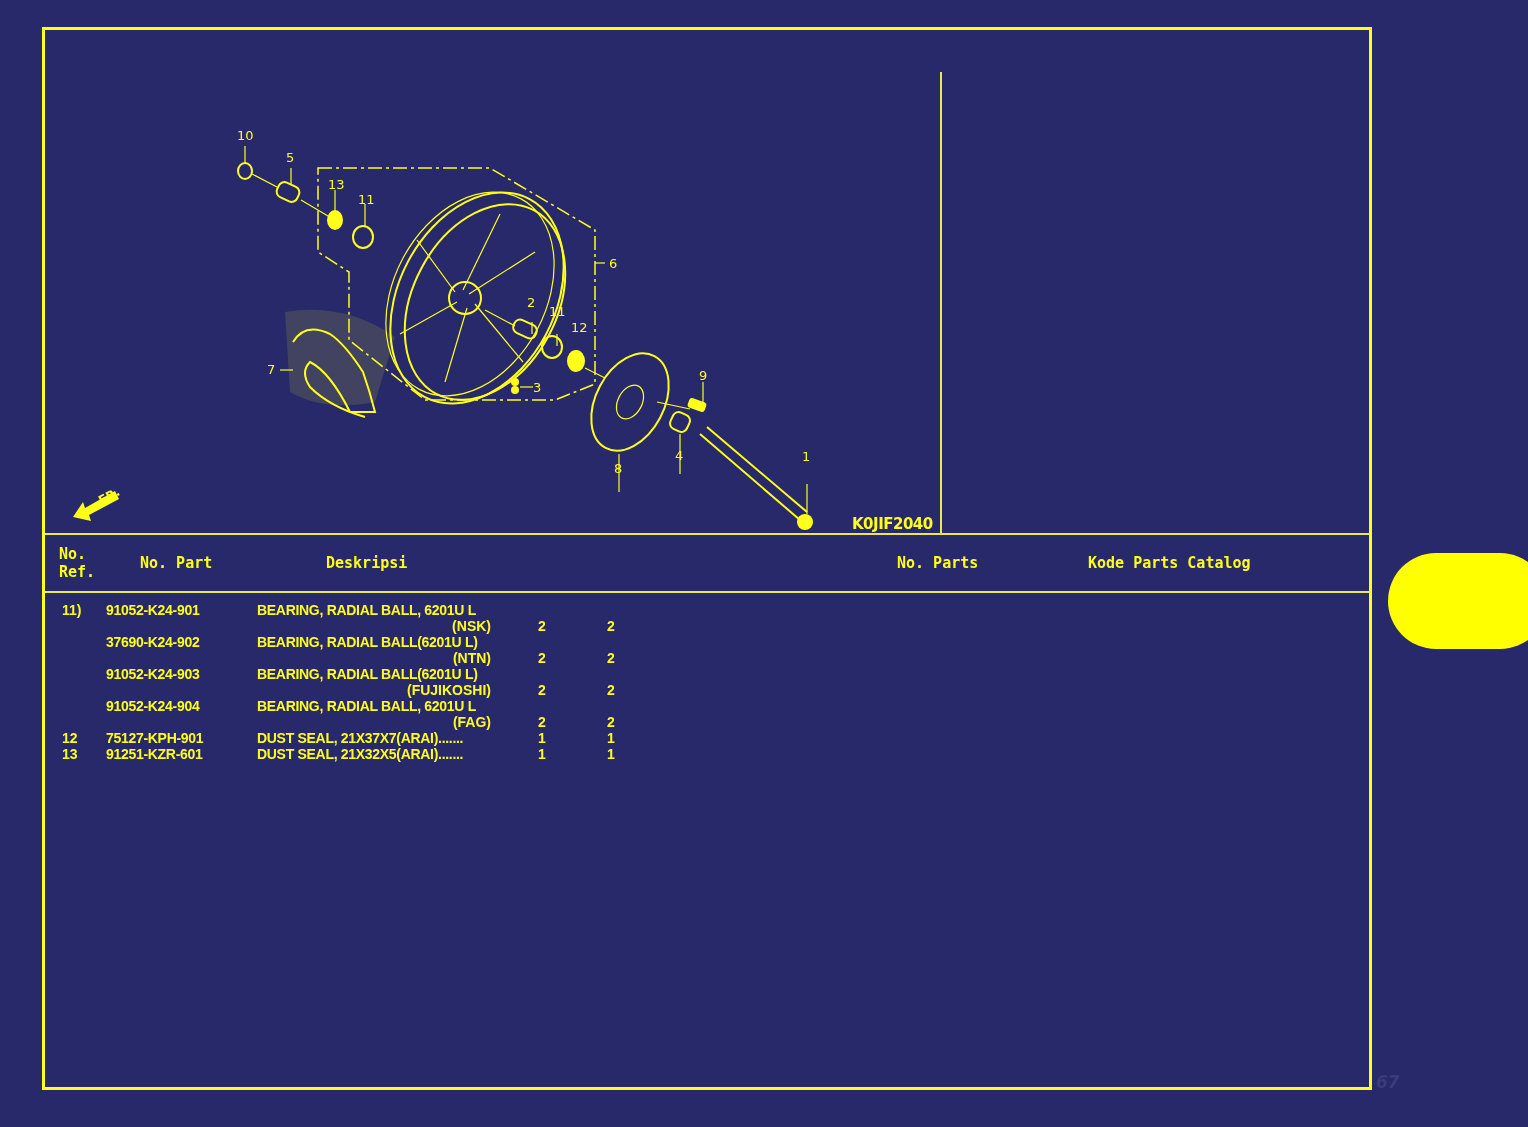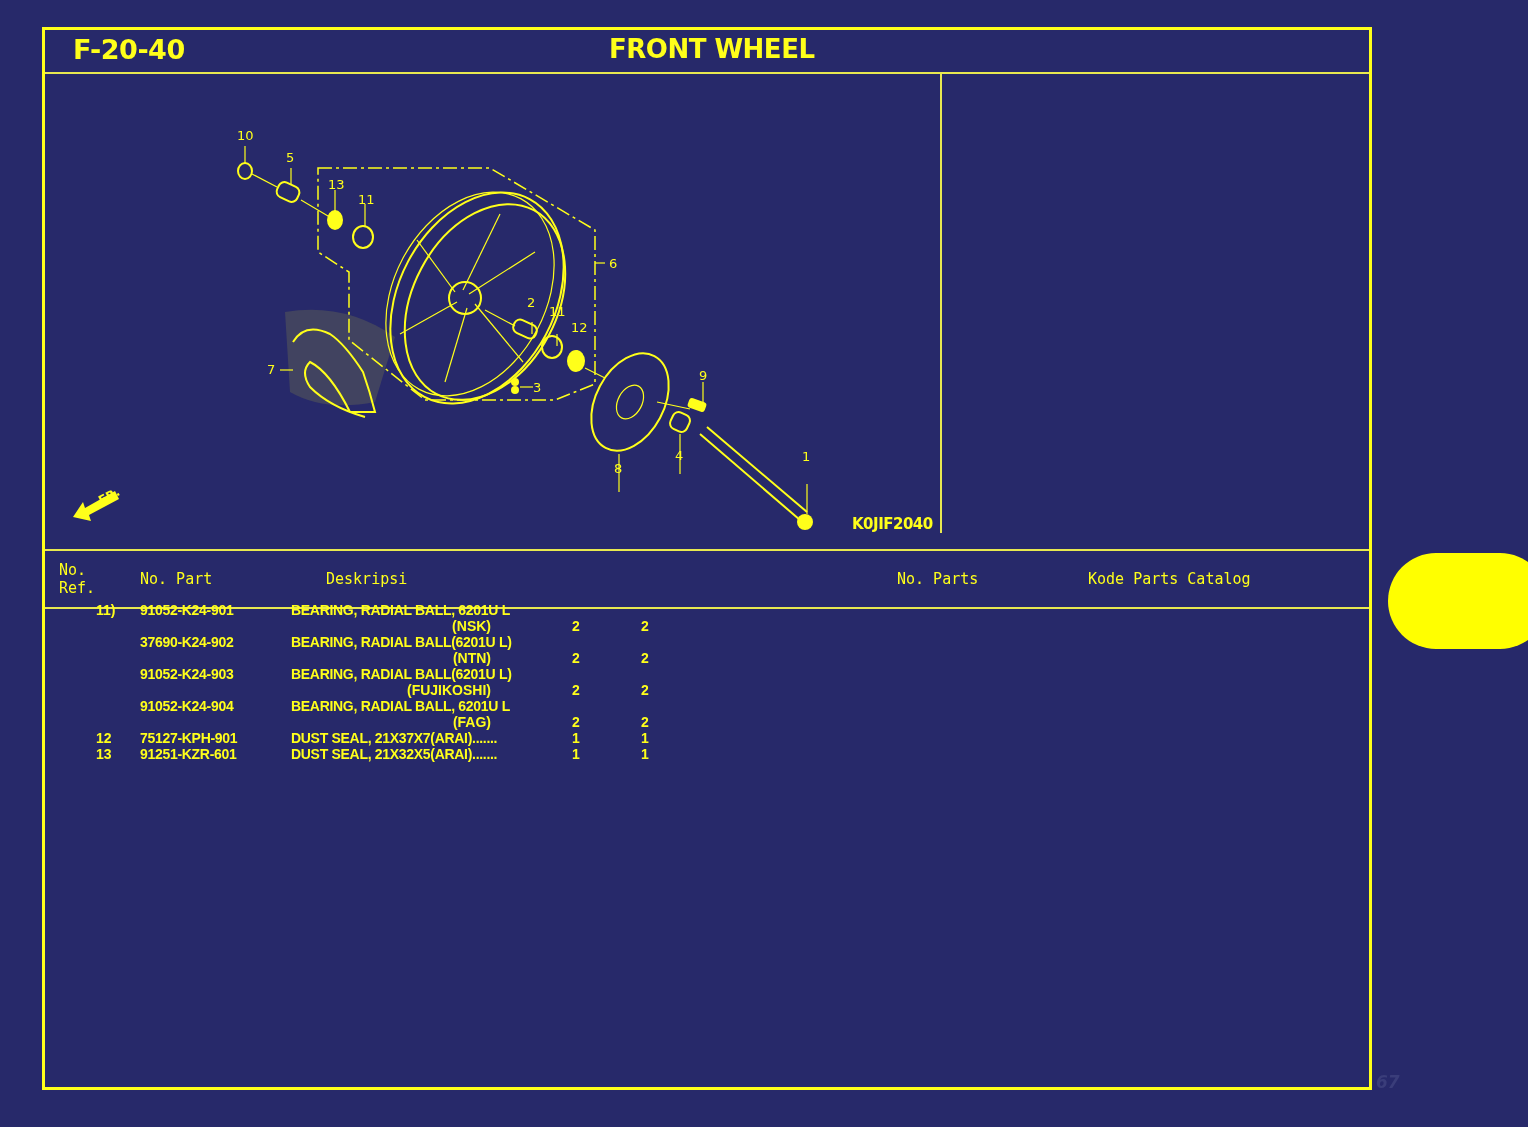--- a/index.html
+++ b/index.html
@@ -37,37 +37,37 @@
     border-right: 2px solid #e8e850;
   }
   .side-panel {
     position: absolute; left: 897px; top: 42px; right: 0; height: 461px;
   }
   .diagram-svg { position: absolute; left: 0; top: 0; }
   .table-head {
     position: absolute; left: 0; right: 0; top: 503px; height: 56px;
     border-top: 2px solid #e8e850;
     border-bottom: 2px solid #e8e850;
-    font-weight: normal; font-size: 15px; margin-top: 16px;
+    font-weight: bold; font-size: 15px;
   }
   .th { position: absolute; white-space: nowrap; }
   .th-ref { left: 14px; top: 10px; line-height: 18px; }
   .th-part { left: 95px; top: 19px; }
   .th-desc { left: 281px; top: 19px; }
   .th-qty { left: 470px; top: 0px; width: 150px; text-align: center; font-size: 10px; line-height: 13px; }
   .th-qty .big { font-size: 14px; line-height: 15px; }
   .th-qty .mid { font-size: 12px; line-height: 14px; }
   .th-seri { left: 852px; top: 19px; }
   .th-kode { left: 1043px; top: 19px; }
   .rows {
     position: absolute; left: 0; top: 566px; right: 0;
     font-family: "Liberation Sans Narrow", "Liberation Sans", sans-serif;
     font-weight: bold; font-size: 14px;
   }
-  .row { position: absolute; left: 0; right: 0; height: 16px; white-space: nowrap; margin-left: 34px; }
+  .row { position: absolute; left: 0; right: 0; height: 16px; white-space: nowrap; }
   .c-ref { position: absolute; left: 17px; }
   .c-part { position: absolute; left: 61px; letter-spacing: -0.3px; }
   .c-desc { position: absolute; left: 212px; letter-spacing: -0.3px; text-align: right; }
   .c-sub { position: absolute; right: 0; left: 0; }
   .c-sub span { position: absolute; right: 878px; }
   .c-q1 { position: absolute; left: 493px; }
   .c-q2 { position: absolute; left: 562px; }
   .tab-marker {
     position: absolute; left: 1388px; top: 553px; width: 160px; height: 96px;
     background: #ffff00; border-radius: 48px;
@@ -79,24 +79,20 @@
   }
   .callout { font-family: "DejaVu Sans", sans-serif; font-size: 13px; fill: #ffff1a; }
   .ill { fill: none; stroke: #ffff1a; stroke-width: 2; }
   .ill-thin { fill: none; stroke: #ffff1a; stroke-width: 1.2; }
   .ill-dash { fill: none; stroke: #ffff1a; stroke-width: 1.5; stroke-dasharray: 14 4 3 4; }
 </style>
 </head>
 <body>
 
 <div class="frame">
-  <div class="header">
-    <div class="code">F-20-40</div>
-    <div class="title">FRONT WHEEL</div>
-  </div>
 
   <div class="diagram-area">
     <svg class="diagram-svg" width="895" height="461" viewBox="0 0 895 461">
 
       <path class="ill-dash" d="M273 96 L445 96 L550 158 L550 312 L510 328 L380 328 L304 268 L304 200 L273 180 Z"></path>
       <line class="ill-thin" x1="550" y1="191" x2="560" y2="191"></line>
 
       <ellipse class="ill" cx="432" cy="226" rx="78" ry="112" transform="rotate(28 432 226)"></ellipse>
       <ellipse class="ill" cx="440" cy="230" rx="72" ry="104" transform="rotate(28 440 230)"></ellipse>
       <ellipse class="ill-thin" cx="425" cy="222" rx="76" ry="108" transform="rotate(28 425 222)"></ellipse>

